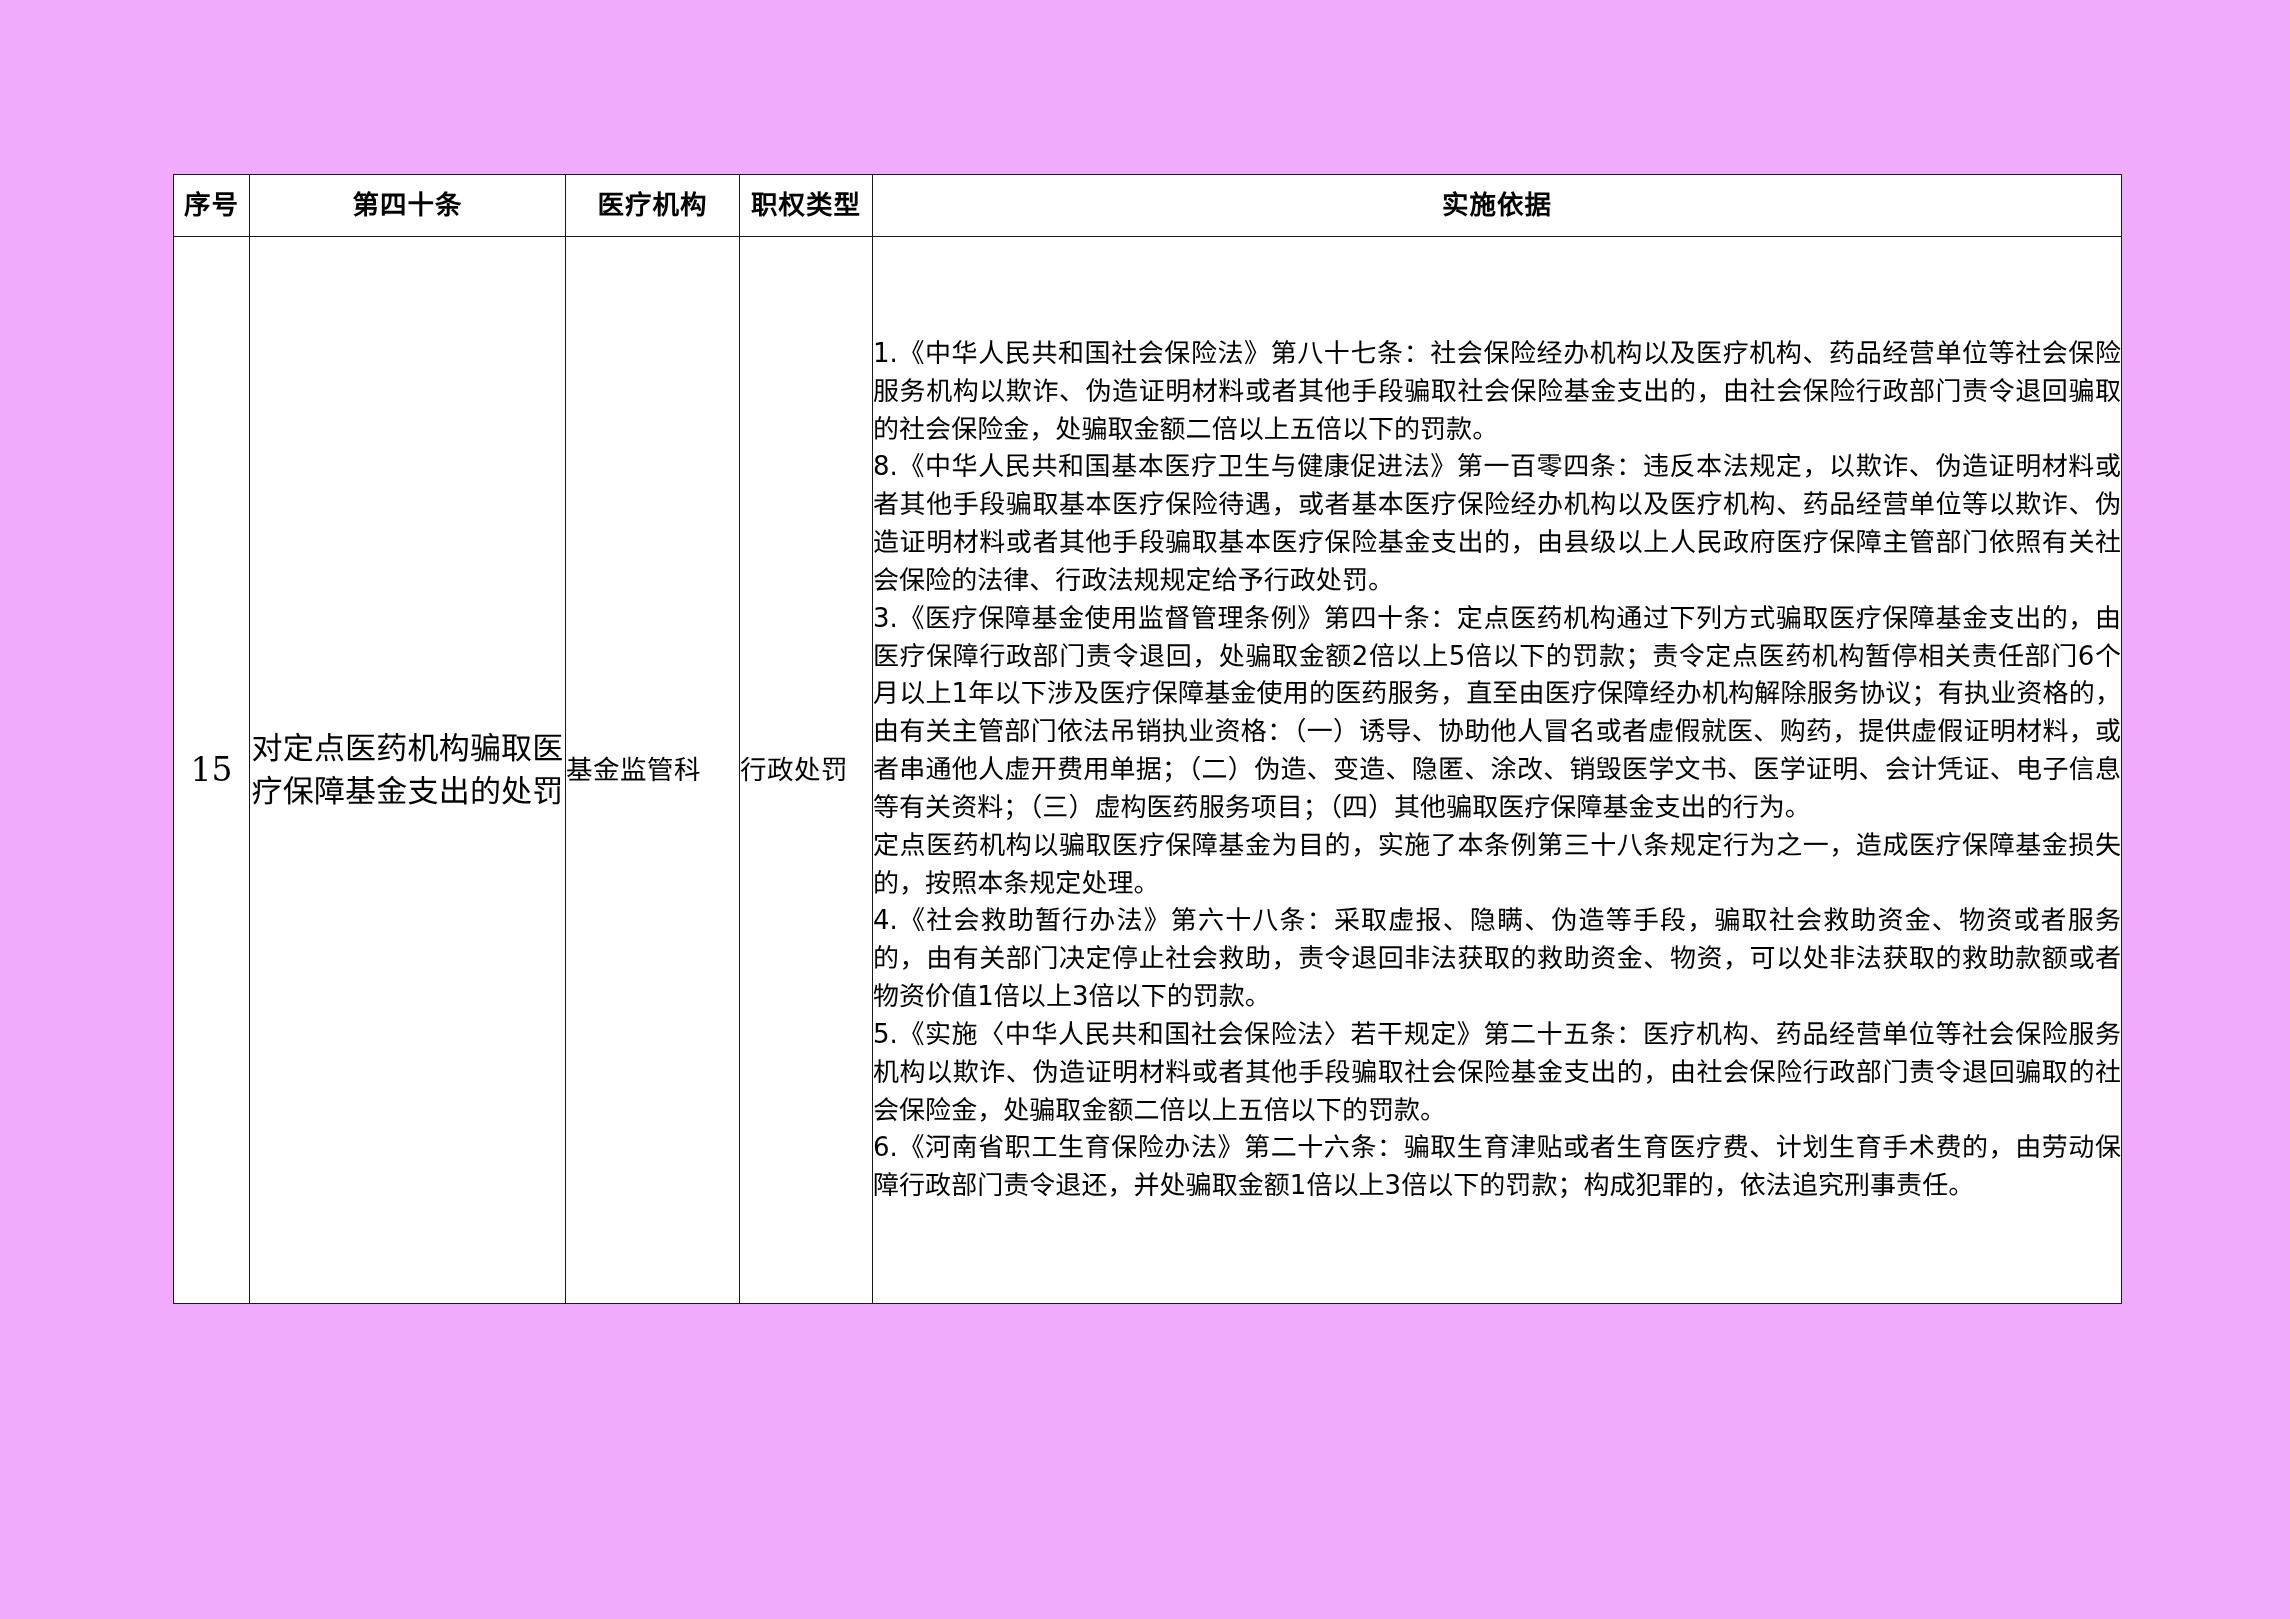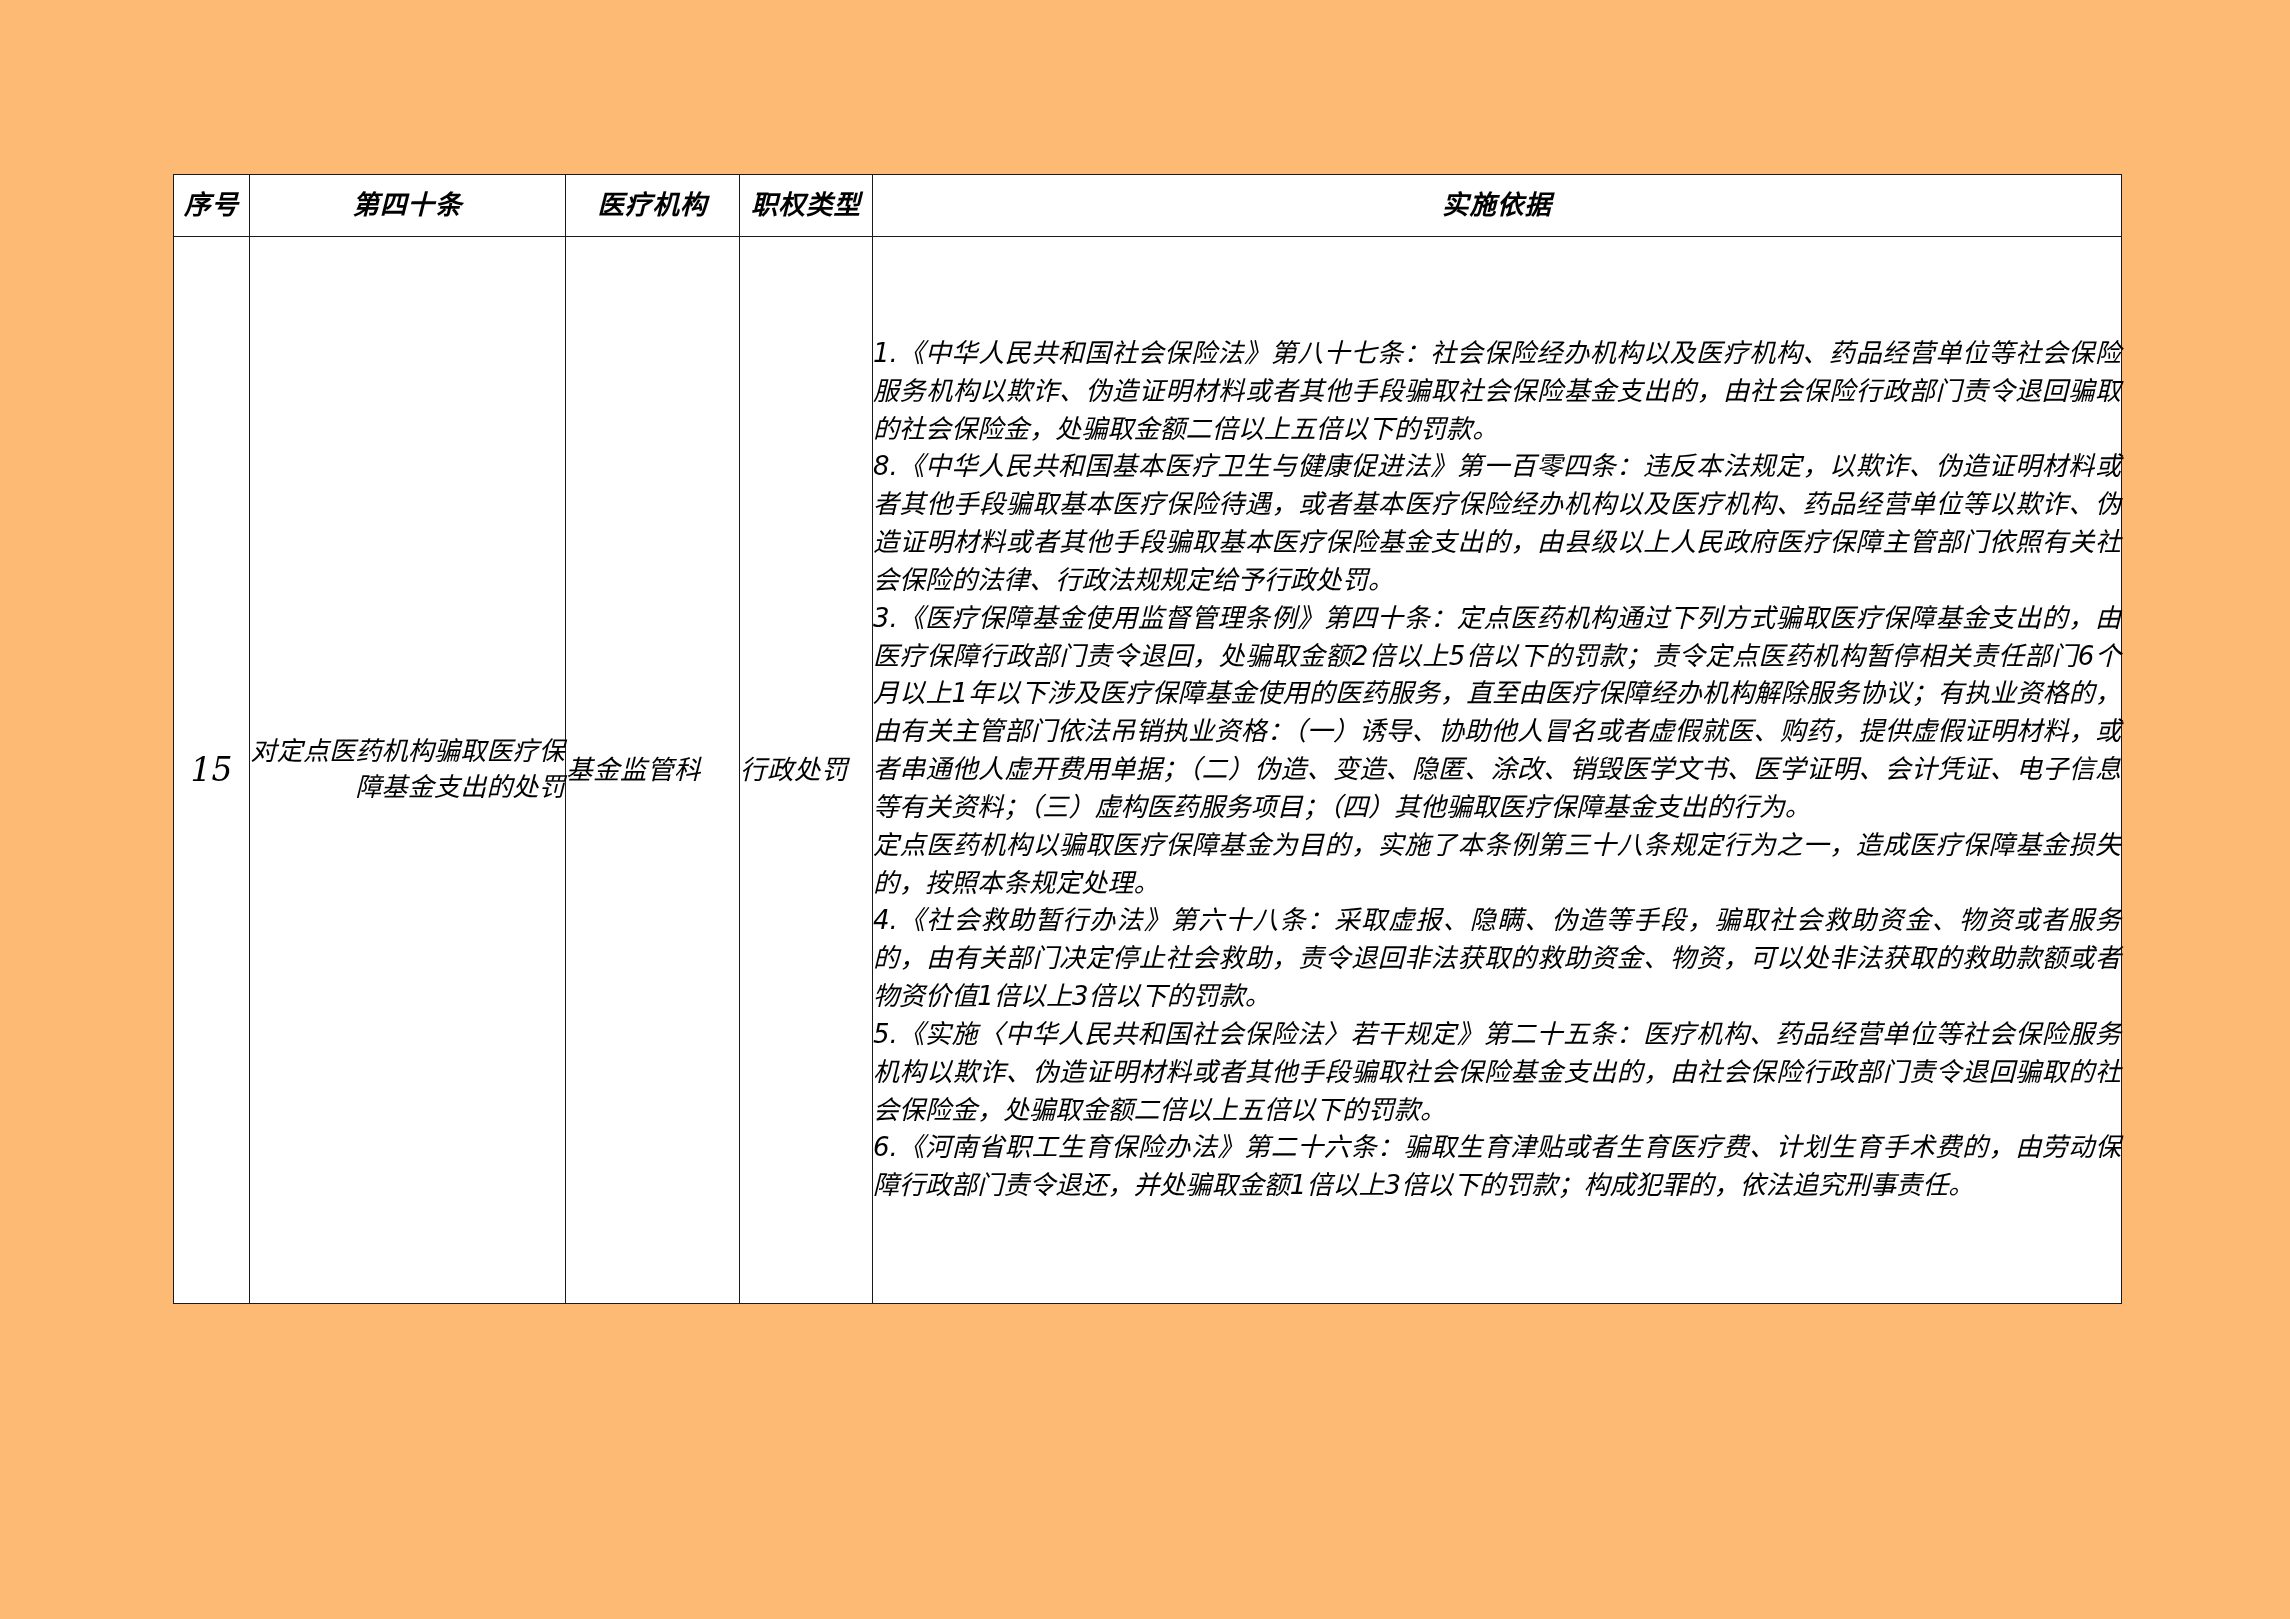--- a/index.html
+++ b/index.html
@@ -13,23 +13,22 @@
     height: 1619px;
     font-family: "DejaVu Sans", "Liberation Sans", sans-serif;
     color: #000000;
     overflow: hidden;
   }
 
   .page {
     position: relative;
     width: 2291px;
     height: 1619px;
-    background: #fdba74;
+    background: #f0abfc;
     box-sizing: border-box;
-    font-style: italic;
   }
 
   .table-wrap {
     position: absolute;
     left: 173px;
     top: 174px;
     width: 1949px;
   }
 
   table.matters {
@@ -71,23 +70,23 @@
     line-height: 1.2;
   }
 
   td.seq-cell {
     text-align: center;
     font-size: 33px;
     font-family: "DejaVu Serif", "Liberation Serif", serif;
   }
 
   td.name-cell {
-    text-align: right;
+    text-align: center;
     padding: 0 2px 0 2.9px;
-    font-size: 26px;
+    font-size: 31px;
     line-height: 1.38;
     letter-spacing: 0.2px;
   }
 
   td.org-cell,
   td.type-cell {
     font-size: 26.5px;
     letter-spacing: 0.5px;
     white-space: nowrap;
   }

